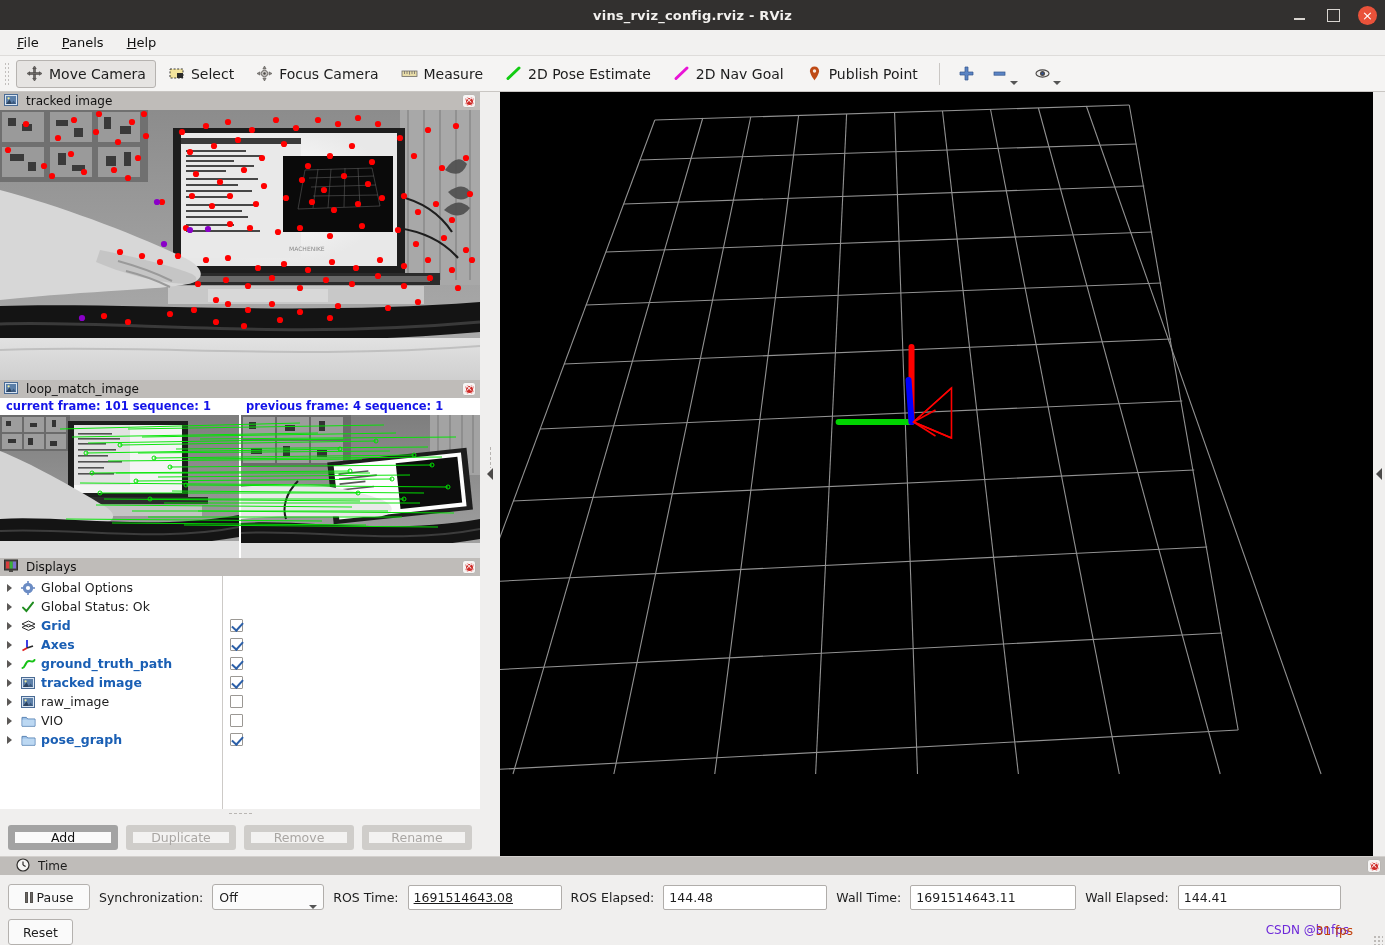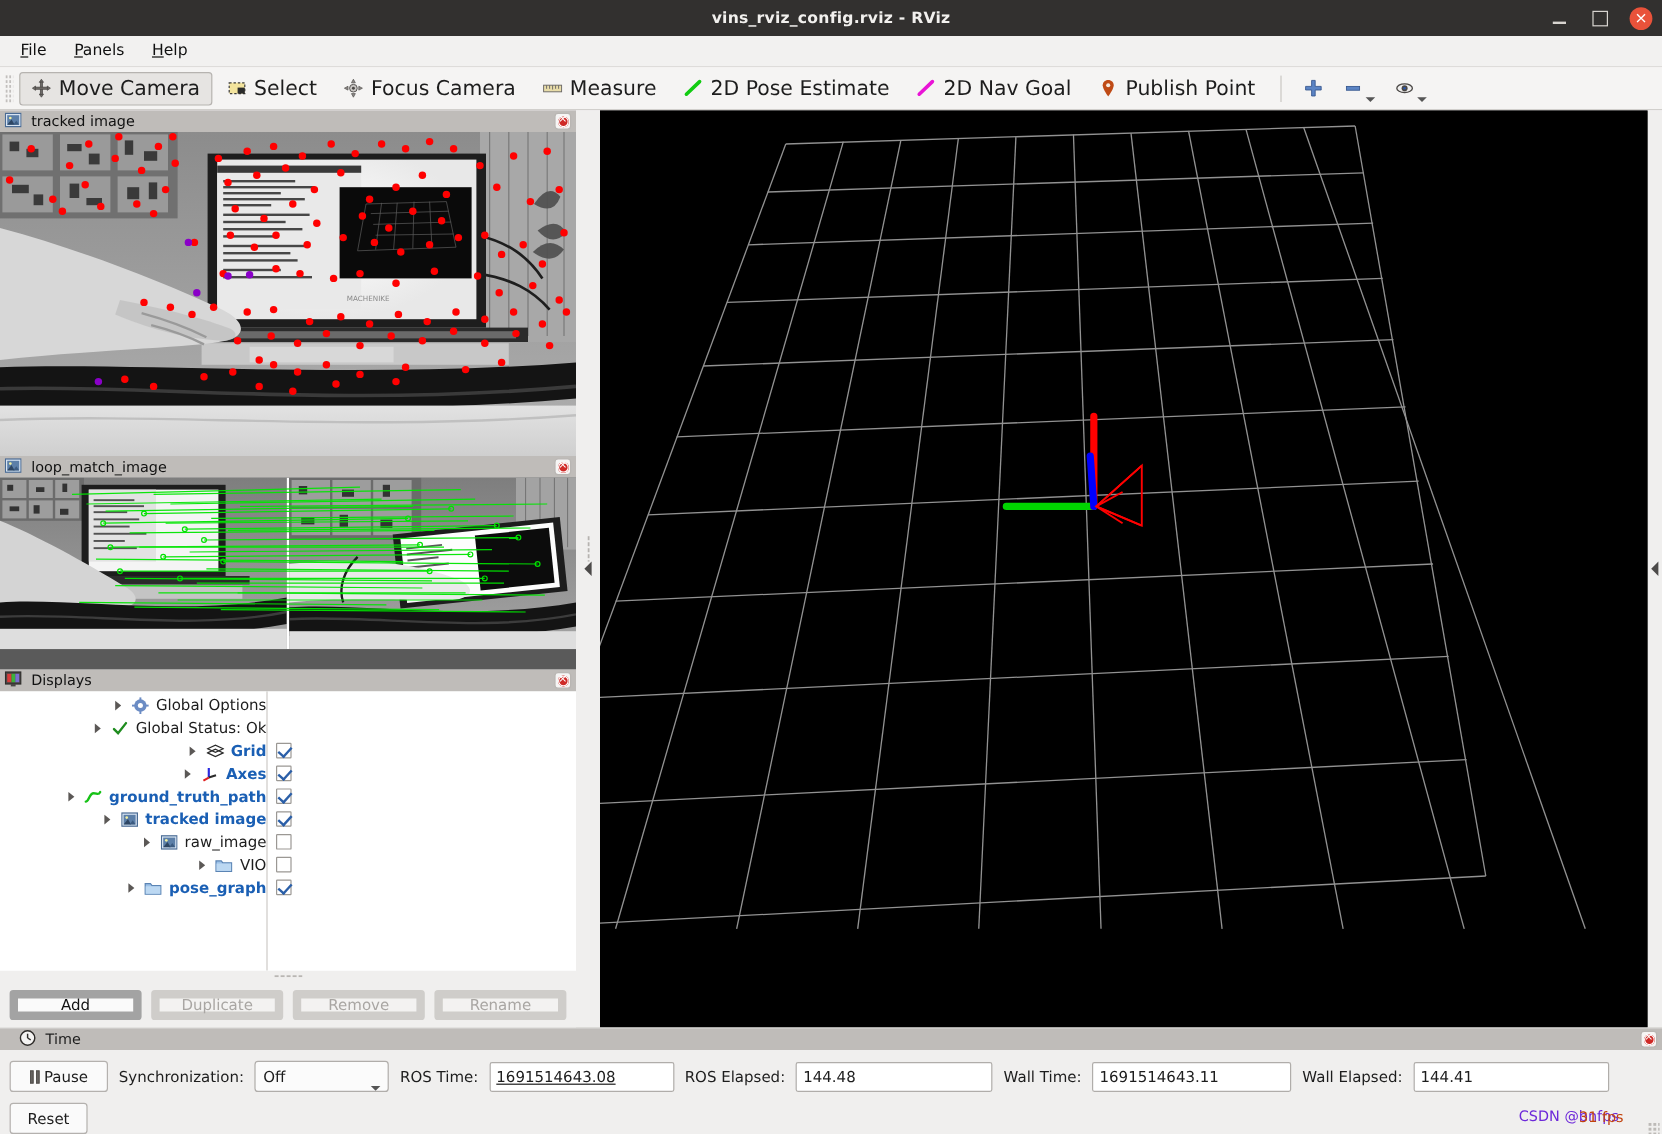--- a/index.html
+++ b/index.html
@@ -33,21 +33,21 @@
   .menu-item { padding:2px 9px; font-size:13px; color:#101010; }
   .menu-item u { text-decoration:underline; }
 
   
   #toolbar { height:36px; background:#f5f4f3; display:flex; align-items:center; gap:2px;
              border-bottom:1px solid #c9c6c3; padding-left:4px; }
   .tb-grip { width:7px; height:24px; margin-right:3px;
     background-image: radial-gradient(#b9b6b3 45%, transparent 46%);
     background-size:3px 4px; opacity:.85; }
   .tb-btn { display:flex; align-items:center; gap:6px; height:28px; padding:0 9px;
-            border:1px solid transparent; border-radius:3px; font-size:17px; white-space:nowrap; }
+            border:1px solid transparent; border-radius:3px; font-size:14px; white-space:nowrap; }
   .tb-btn.active { background:#e6e4e2; border:1px solid #b6b3b0; }
   .tb-sep { width:1px; height:22px; background:#cac7c4; margin:0 9px; }
   .tb-ic { width:17px; height:17px; display:inline-block; position:relative; flex:0 0 auto; }
   .tb-small { display:flex; align-items:center; padding:0 7px; height:28px; }
   .dropcar { width:0;height:0;border-left:4px solid transparent;border-right:4px solid transparent;
              border-top:4px solid #555; align-self:flex-end; margin-bottom:3px; margin-left:2px;}
 
   
   #main { display:flex; height:764px; background:#f0efee; }
   #leftcol { width:480px; display:flex; flex-direction:column; background:#f0efee; }
@@ -80,21 +80,21 @@
   #loop-labels span { position:absolute; top:1px; color:#1414e8; font-weight:bold; font-size:11.5px;
                       font-family:"DejaVu Sans","Liberation Sans",sans-serif; }
   #loop-img { flex:1; position:relative; overflow:hidden; background:#5a5a5a; display:flex; }
 
   
   #displays-panel { flex:1; display:flex; flex-direction:column; }
   #tree-wrap { flex:1; display:flex; background:#fff; border:1px solid #cfcccа; border-top:none;
                margin:0; overflow:hidden; }
   #tree-left { width:222px; background:#fff; padding-top:2px; }
   #tree-right { flex:1; background:#fff; border-left:1px solid #cdcac7; padding-top:2px; }
-  .trow { height:19px; display:flex; align-items:center; gap:5px; padding-left:5px; font-size:12.5px;justify-content:flex-end;}
+  .trow { height:19px; display:flex; align-items:center; gap:5px; padding-left:5px; font-size:12.5px;}
   .caret { width:10px; height:10px; flex:0 0 auto; position:relative; }
   .caret::after { content:""; position:absolute; left:2px; top:1px;
      border-top:4px solid transparent; border-bottom:4px solid transparent; border-left:5px solid #5b5856;}
   .ticon { width:16px; height:16px; flex:0 0 auto; display:flex; align-items:center; justify-content:center;}
   .tlabel.sel { color:#1a5fb4; font-weight:bold; }
   .crow { height:19px; display:flex; align-items:center; padding-left:7px; }
   .cbx { width:13px; height:13px; border:1px solid #9b9894; background:#fff; position:relative;
          border-radius:1px; }
   .cbx.on::after { content:""; position:absolute; left:3px; top:0px; width:5px; height:9px;
      border:solid #2b5fa8; border-width:0 2px 2px 0; transform:rotate(42deg); }
@@ -537,20 +537,24 @@
             <rect x="0.5" y="1.5" width="13" height="11" fill="#d8e4f2" stroke="#4a6b94" stroke-width="1"></rect>
             <rect x="2" y="3" width="10" height="8" fill="#5c7fa8"></rect>
             <circle cx="4.6" cy="5.3" r="1.1" fill="#f2f0a0"></circle>
             <polygon points="2,11 5.6,6.6 8.2,11" fill="#2e4663"></polygon>
             <polygon points="7,11 9.6,7.6 12,11" fill="#3c5b80"></polygon>
           </svg>
         </span>
         <span class="ttl">loop_match_image</span>
         <span class="pclose"></span>
       </div>
+      <div id="loop-labels">
+        <span style="left:6px">current frame: 101   sequence: 1</span>
+        <span style="left:246px">previous frame: 4   sequence: 1</span>
+      </div>
       <div id="loop-img">
         <svg width="480" height="143" viewBox="0 0 480 143" preserveAspectRatio="none" style="display:block">
           <defs>
             <linearGradient id="lw" x1="0" y1="0" x2="0" y2="1">
               <stop offset="0" stop-color="#7e7e7e"></stop>
                 <stop offset="1" stop-color="#a4a4a4"></stop>
             </linearGradient>
           </defs>
 
           <g>

